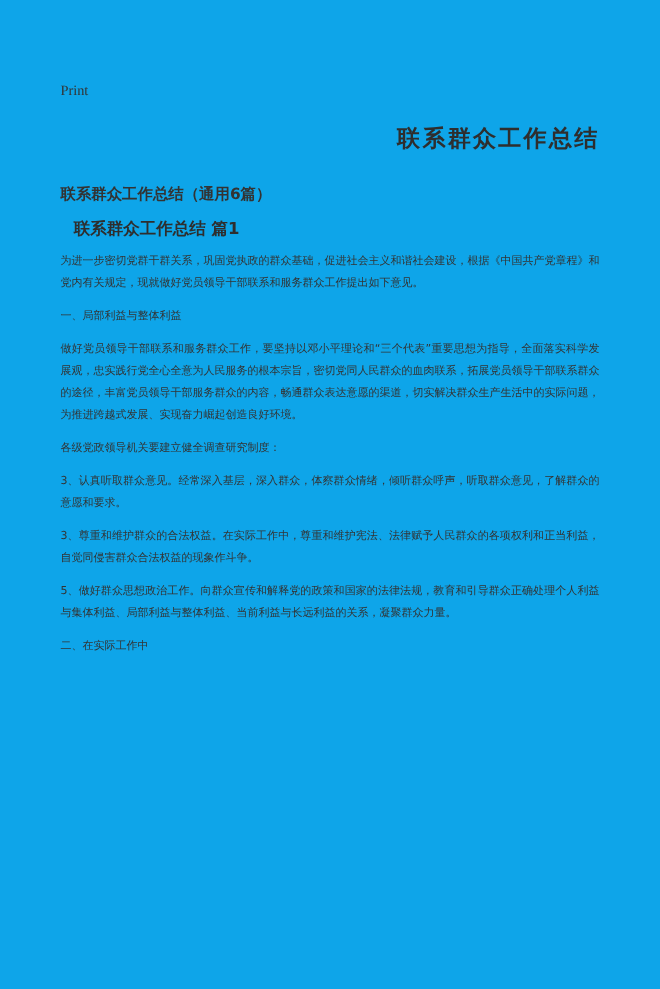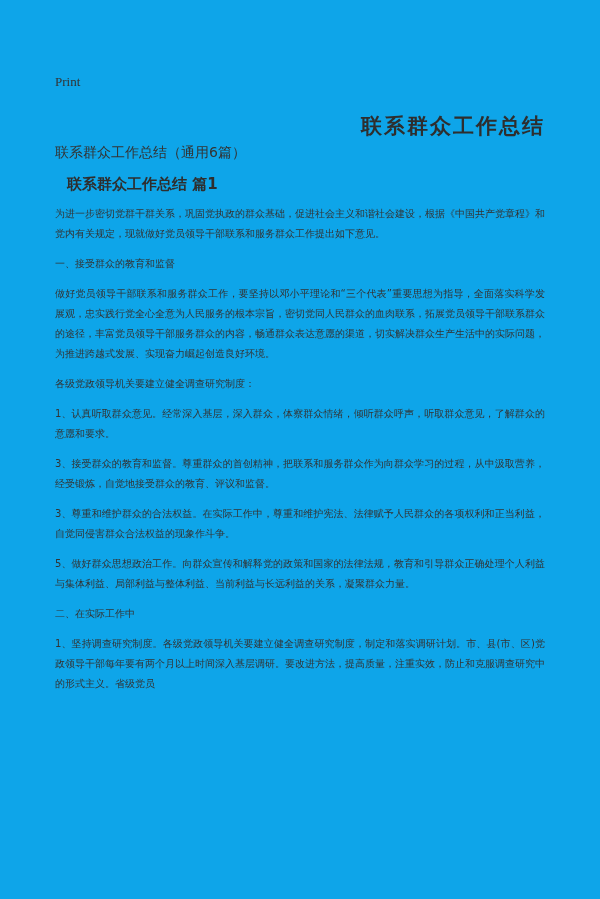--- a/index.html
+++ b/index.html
@@ -31,23 +31,23 @@
   }
   h1.doc-title {
     margin: 22px 0 0 0;
     text-align: right;
     font-size: 21px;
     font-weight: bold;
     letter-spacing: 2px;
     color: #2e2e2e;
   }
   .doc-subtitle {
-    margin: 4px 0 0 0;
+    margin: 28px 0 0 0;
     font-size: 14px;
-    font-weight: normal;
+    font-weight: bold;
     color: #333333;
   }
   .article-heading {
     margin: 13px 0 0 12px;
     font-size: 15px;
     font-weight: bold;
     color: #2e2e2e;
   }
   .content {
     margin-top: 4px;
@@ -72,24 +72,22 @@
     <a class="print-link">Print</a>
 
     <h1 class="doc-title">联系群众工作总结</h1>
 
     <p class="doc-subtitle">联系群众工作总结（通用6篇）</p>
 
     <h2 class="article-heading">联系群众工作总结 篇1</h2>
 
     <div class="content">
         <p class="block paragraph">为进一步密切党群干群关系，巩固党执政的群众基础，促进社会主义和谐社会建设，根据《中国共产党章程》和党内有关规定，现就做好党员领导干部联系和服务群众工作提出如下意见。</p>
-        <h3 class="block section-heading">一、接受群众的教育和监督</h3>
+        <h3 class="block section-heading">一、局部利益与整体利益</h3>
         <p class="block paragraph">做好党员领导干部联系和服务群众工作，要坚持以邓小平理论和“三个代表”重要思想为指导，全面落实科学发展观，忠实践行党全心全意为人民服务的根本宗旨，密切党同人民群众的血肉联系，拓展党员领导干部联系群众的途径，丰富党员领导干部服务群众的内容，畅通群众表达意愿的渠道，切实解决群众生产生活中的实际问题，为推进跨越式发展、实现奋力崛起创造良好环境。</p>
         <p class="block paragraph">各级党政领导机关要建立健全调查研究制度：</p>
-        <p class="block paragraph">1、认真听取群众意见。经常深入基层，深入群众，体察群众情绪，倾听群众呼声，听取群众意见，了解群众的意愿和要求。</p>
-        <p class="block paragraph">3、接受群众的教育和监督。尊重群众的首创精神，把联系和服务群众作为向群众学习的过程，从中汲取营养，经受锻炼，自觉地接受群众的教育、评议和监督。</p>
+        <p class="block paragraph">3、认真听取群众意见。经常深入基层，深入群众，体察群众情绪，倾听群众呼声，听取群众意见，了解群众的意愿和要求。</p>
         <p class="block paragraph">3、尊重和维护群众的合法权益。在实际工作中，尊重和维护宪法、法律赋予人民群众的各项权利和正当利益，自觉同侵害群众合法权益的现象作斗争。</p>
         <p class="block paragraph">5、做好群众思想政治工作。向群众宣传和解释党的政策和国家的法律法规，教育和引导群众正确处理个人利益与集体利益、局部利益与整体利益、当前利益与长远利益的关系，凝聚群众力量。</p>
         <h3 class="block section-heading">二、在实际工作中</h3>
-        <p class="block paragraph">1、坚持调查研究制度。各级党政领导机关要建立健全调查研究制度，制定和落实调研计划。市、县(市、区)党政领导干部每年要有两个月以上时间深入基层调研。要改进方法，提高质量，注重实效，防止和克服调查研究中的形式主义。省级党员</p>
       </div>
   </div>
 </div>
 
 </body></html>

